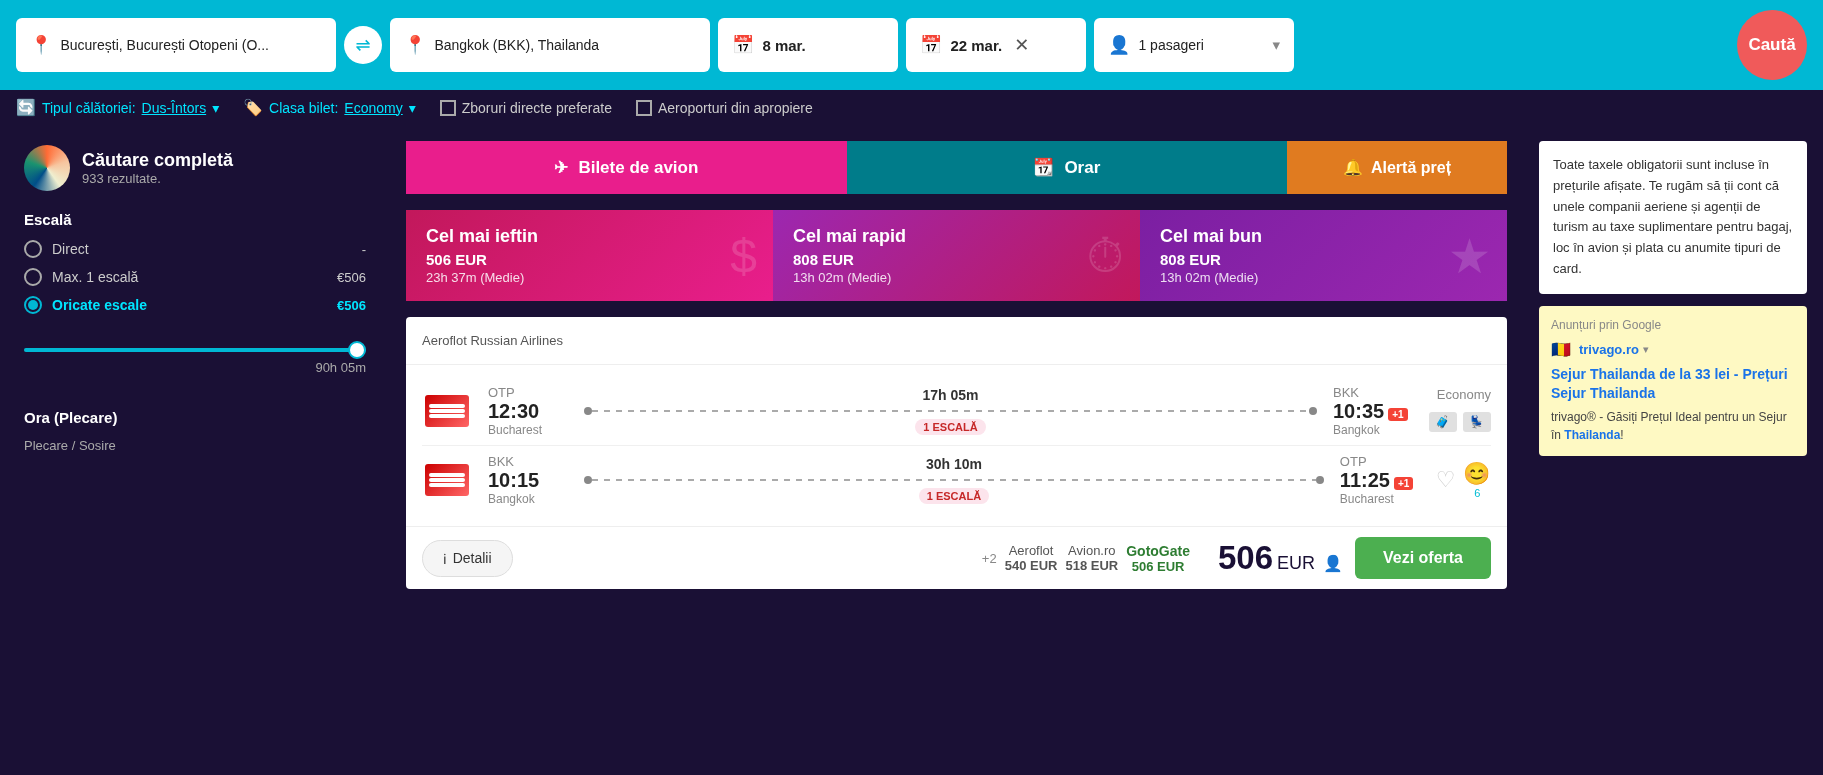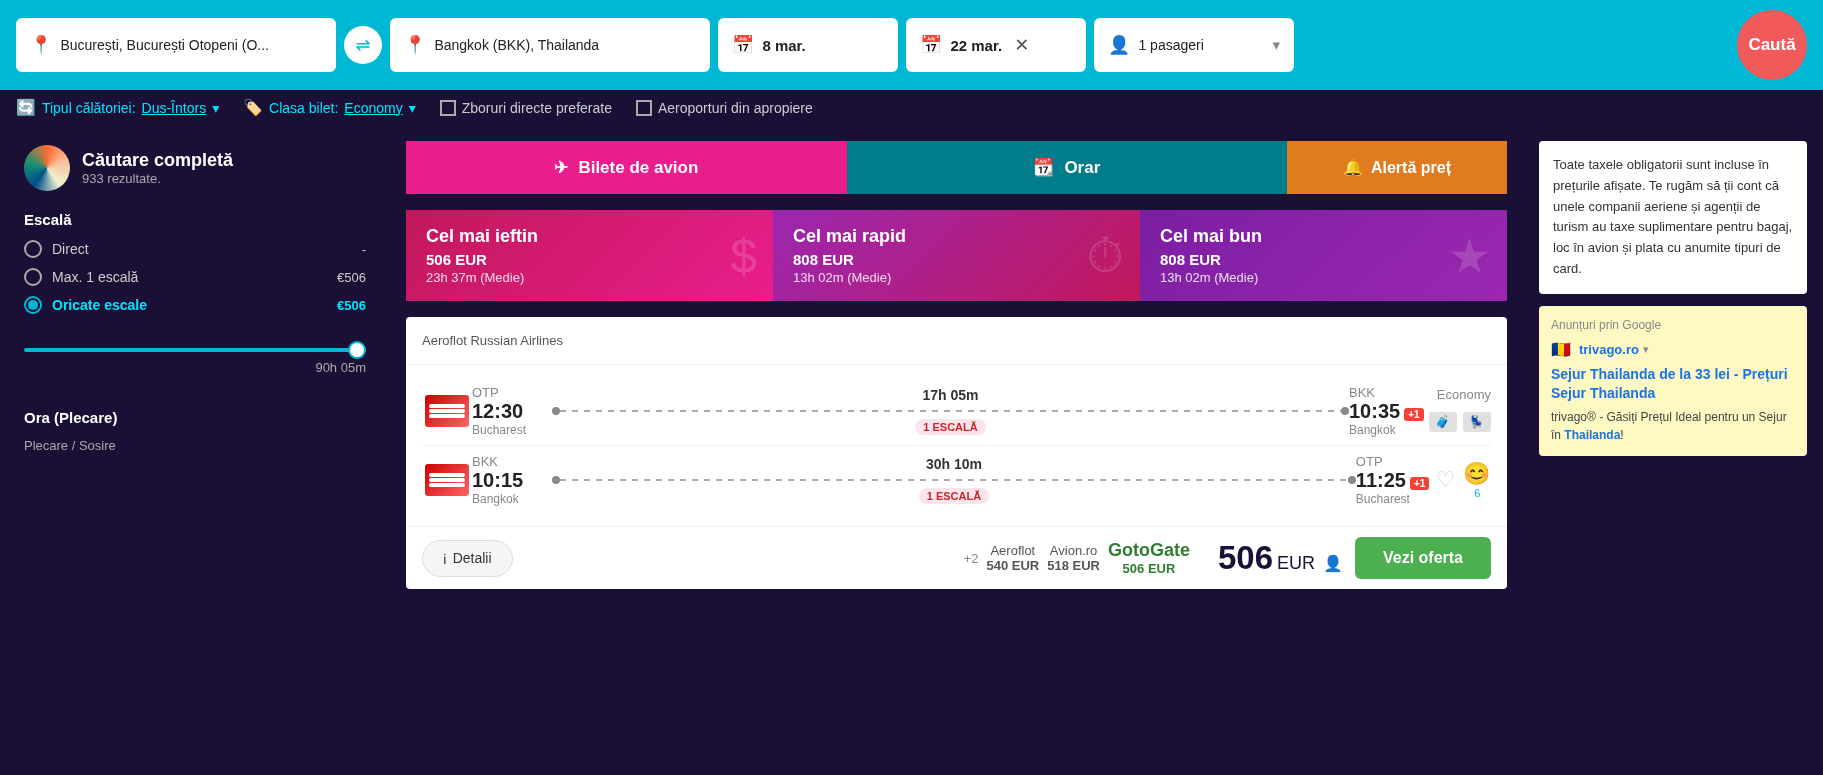--- a/index.html
+++ b/index.html
@@ -262,20 +262,21 @@
       font-size: 13px;
       color: #555;
       border-bottom: 1px solid #eee;
     }
     .flight-rows {
       padding: 12px 16px;
     }
     .flight-row {
       display: flex;
       align-items: center;
+      gap: 16px;
       padding: 8px 0;
       border-bottom: 1px solid #f0f0f0;
     }
     .flight-row:last-child { border-bottom: none; }
     .airline-logo {
       width: 50px;
       display: flex;
       align-items: center;
       justify-content: center;
     }
@@ -399,21 +400,21 @@
       align-items: center;
       gap: 8px;
       margin-left: auto;
     }
     .provider-link {
       font-size: 13px;
       color: #555;
       text-align: center;
     }
     .provider-price { font-size: 13px; font-weight: bold; color: #555; }
-    .provider-link.highlight { color: #2e7d32; font-weight: bold; font-size: 18px; }
+    .provider-link.highlight { color: #2e7d32; font-weight: bold; font-size: 14px; }
     .provider-price.highlight { color: #2e7d32; }
     .plus-more { font-size: 13px; color: #888; }
     .book-btn {
       background: #4caf50;
       color: white;
       border: none;
       border-radius: 6px;
       padding: 12px 28px;
       font-size: 16px;
       font-weight: bold;

